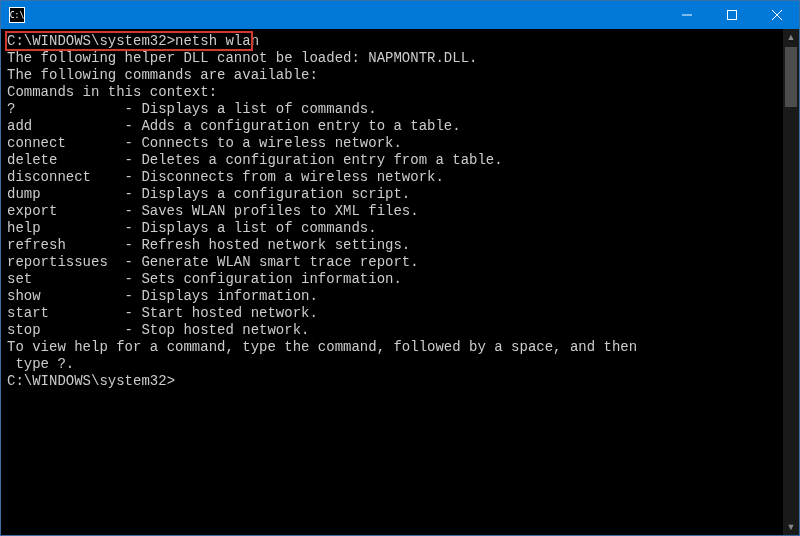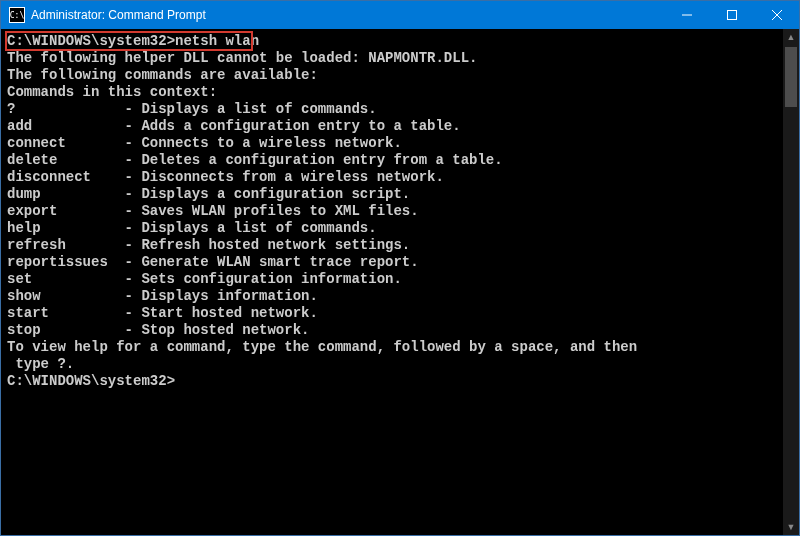--- a/index.html
+++ b/index.html
@@ -60,21 +60,20 @@
   .terminal {
     flex: 1;
     background: #000;
     color: #cccccc;
     font-family: Consolas, "Courier New", monospace;
     font-size: 14px;
     line-height: 17px;
     padding: 4px 6px 0 6px;
     white-space: pre;
     overflow: hidden;
-    font-weight: bold;
   }
   .scrollbar {
     width: 16px;
     background: #1a1a1a;
     position: relative;
   }
   .scrollbar .arrow {
     width: 16px; height: 16px;
     display: flex;
     align-items: center;
@@ -99,21 +98,20 @@
   .line { display: block; }
   .cmd-col { display: inline-block; width: 13ch; }
 </style>
 </head>
 <body>
 
 <div class="window">
 
   <div class="titlebar">
     <div class="title-icon">C:\</div>
-    <div class="title-text">Administrator: Command Prompt</div>
     <div class="title-spacer"></div>
     <div class="win-btn">
       <svg viewBox="0 0 10 10">
           <line x1="0" y1="5" x2="10" y2="5"></line>
         </svg>
     </div>
     <div class="win-btn">
       <svg viewBox="0 0 10 10">
           <rect x="0.5" y="0.5" width="9" height="9"></rect>
         </svg>

